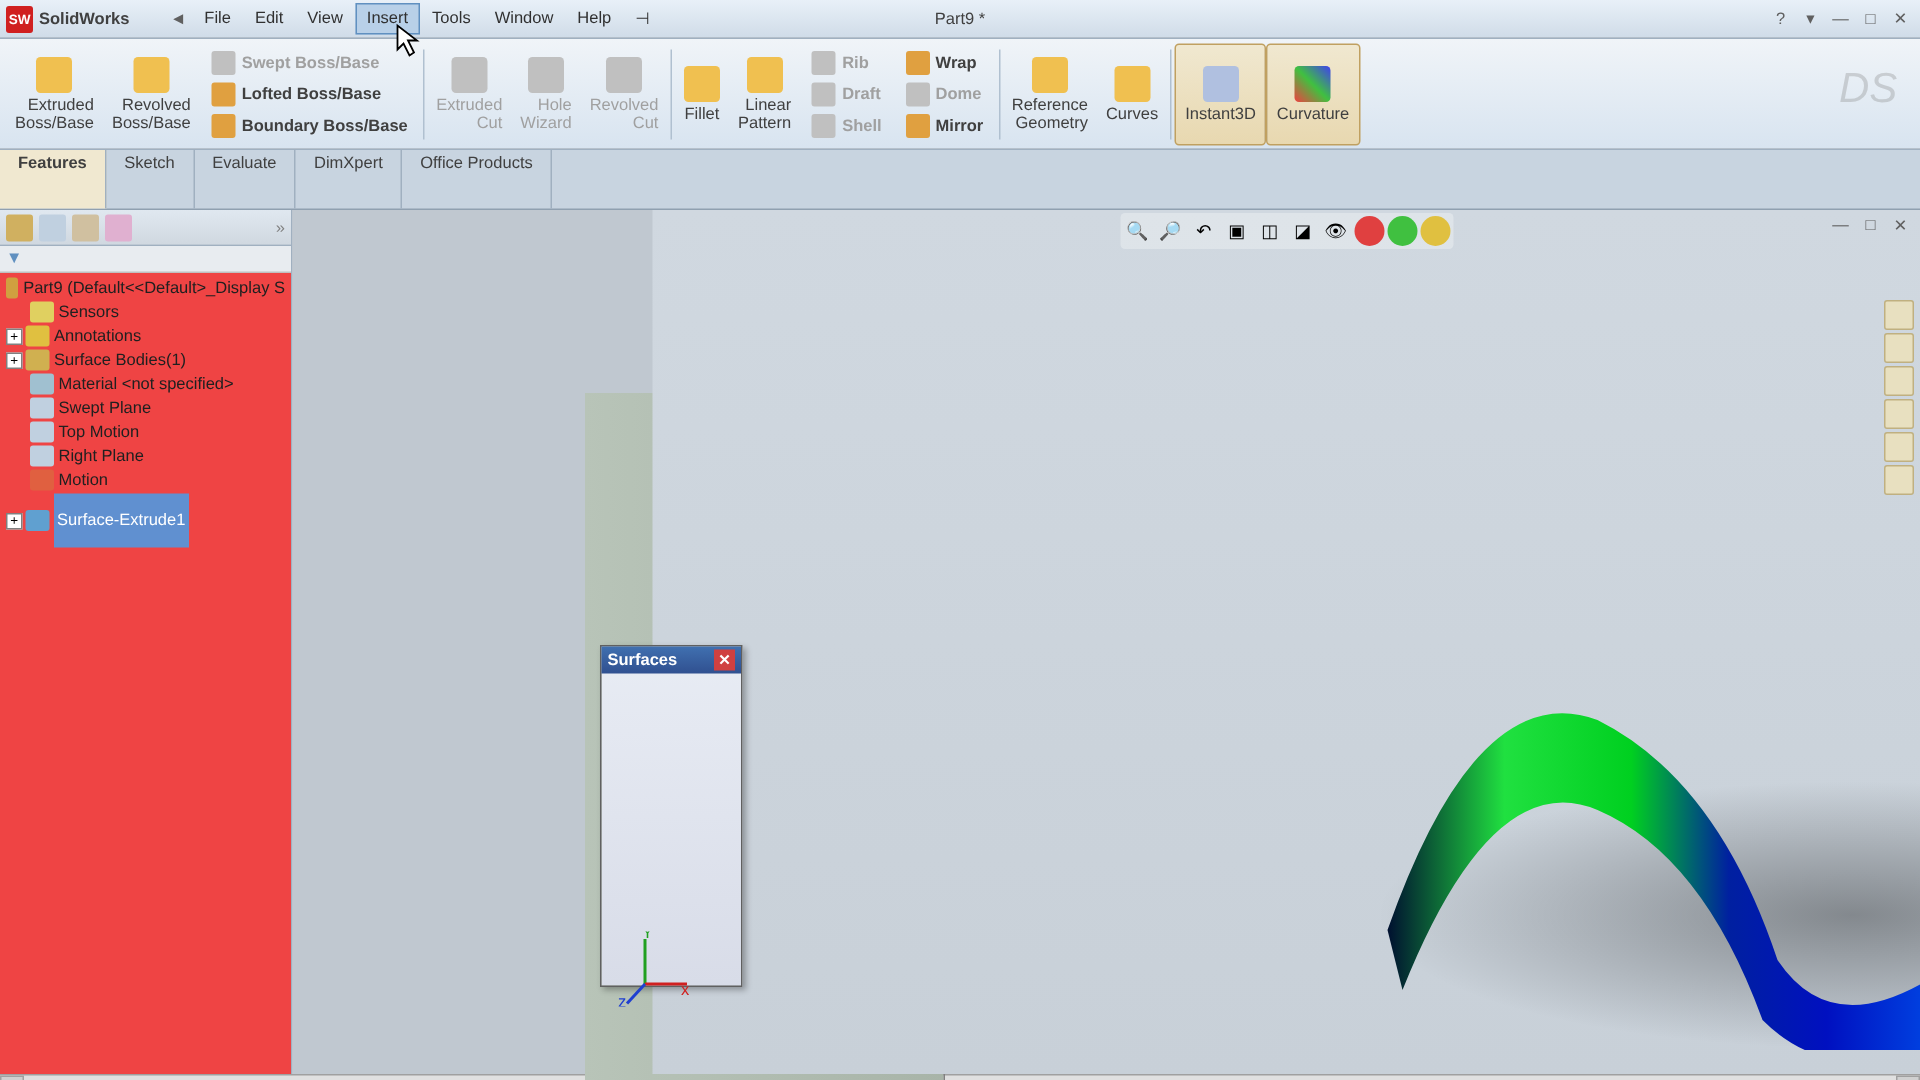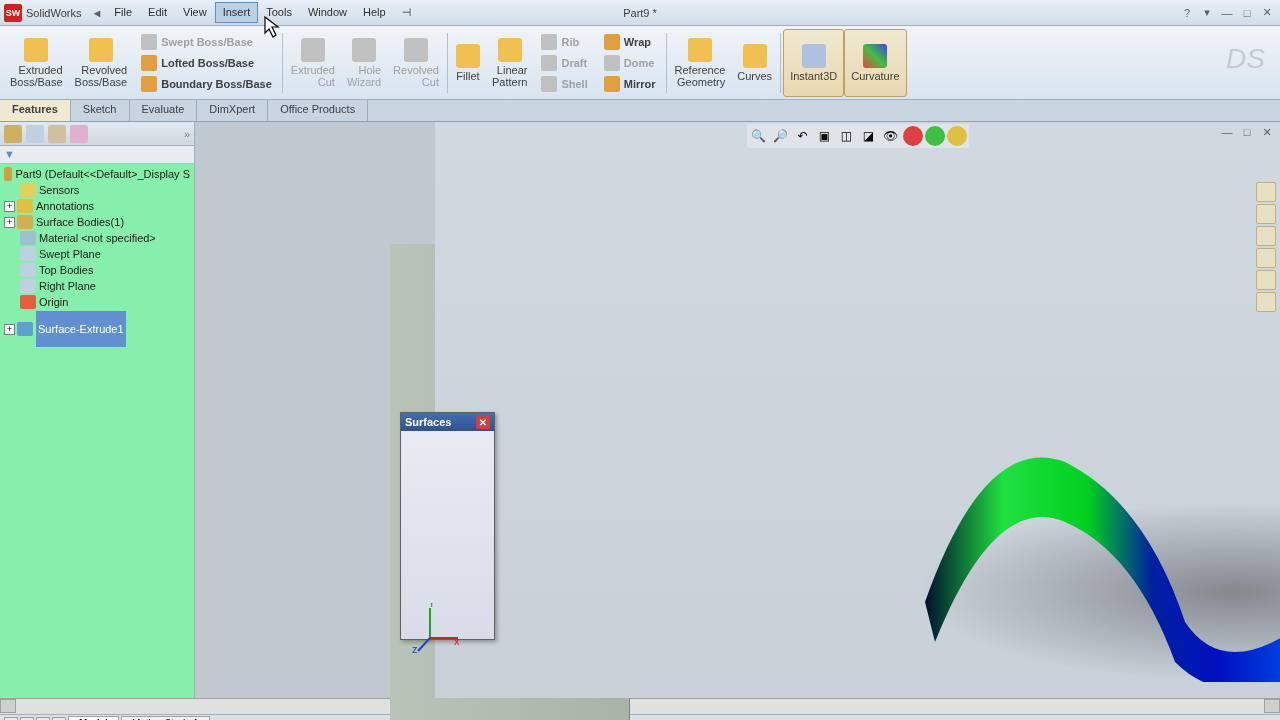--- a/index.html
+++ b/index.html
@@ -1,21 +1,21 @@
 <!DOCTYPE html>
 <html><head>
 <meta charset="utf-8">
 <style>
 * { margin: 0; padding: 0; box-sizing: border-box; font-family: Tahoma, Arial, sans-serif; font-size: 11px; }
 body { width: 1280px; height: 720px; background: #c0c0c0; overflow: hidden; position: relative; }
 
 
 .titlebar { height: 26px; background: linear-gradient(to bottom, #e8f0f8, #d0dce8); display: flex; align-items: center; border-bottom: 1px solid #a0b0c0; }
 .logo { width: 18px; height: 18px; background: #d02020; border-radius: 2px; margin: 0 4px; display: flex; align-items: center; justify-content: center; color: white; font-weight: bold; font-size: 9px; }
-.app-name { font-weight: normal; color: #404040; margin-right: 6px; }
+.app-name { font-weight: bold; color: #404040; margin-right: 23px; }
 .menu { display: flex; }
 .menu-item { padding: 4px 8px; color: #303030; cursor: pointer; }
 .menu-item.active { background: #b8d0e8; border: 1px solid #6090c0; padding: 3px 7px; }
 .doc-title { position: absolute; left: 50%; transform: translateX(-50%); color: #404040; }
 .win-controls { margin-left: auto; display: flex; gap: 2px; padding-right: 4px; }
 .win-btn { width: 18px; height: 16px; display: flex; align-items: center; justify-content: center; color: #606060; cursor: pointer; }
 
 
 .ribbon { height: 74px; background: linear-gradient(to bottom, #f0f4f8, #d8e4f0); border-bottom: 1px solid #a0b0c0; display: flex; align-items: center; padding: 2px 4px; }
 .rib-big { display: flex; flex-direction: column; align-items: center; padding: 2px 6px; height: 68px; justify-content: center; cursor: pointer; }
@@ -27,31 +27,31 @@
 .rib-col { display: flex; flex-direction: column; gap: 1px; padding: 0 4px; }
 .rib-small { display: flex; align-items: center; gap: 4px; padding: 2px 4px; cursor: pointer; }
 .rib-small-icon { width: 16px; height: 16px; background: #e0a040; border-radius: 2px; }
 .rib-small-icon.gray { background: #c0c0c0; }
 .rib-small-label { color: #404040; white-space: nowrap; font-weight: bold; }
 .rib-small-label.gray { color: #a0a0a0; }
 .rib-sep { width: 1px; height: 60px; background: #b0c0d0; margin: 0 2px; }
 .sw-logo { margin-left: auto; width: 40px; height: 40px; margin-right: 10px; opacity: 0.3; font-size: 28px; font-style: italic; color: #808080; }
 
 
-.tabs { height: 22px; background: #c8d4e0; display: flex; border-bottom: 1px solid #90a0b0; }
+.tabs { height: 40px; background: #c8d4e0; display: flex; border-bottom: 1px solid #90a0b0; }
 .tab { padding: 3px 12px; border-right: 1px solid #a0b0c0; cursor: pointer; color: #404040; }
 .tab.active { background: #f0e8d0; font-weight: bold; }
 
 
 .main { display: flex; height: 576px; }
 .sidebar { width: 195px; background: #e8ecf0; border-right: 1px solid #a0b0c0; display: flex; flex-direction: column; }
 .side-toolbar { height: 24px; background: linear-gradient(to bottom, #e0e8f0, #d0d8e0); border-bottom: 1px solid #a0b0c0; display: flex; align-items: center; padding: 0 4px; gap: 4px; }
 .side-tb-icon { width: 18px; height: 18px; background: #d0b060; border-radius: 2px; cursor: pointer; }
 .side-filter { height: 18px; border-bottom: 1px solid #c0c0c0; padding: 2px 4px; }
-.tree { flex: 1; padding: 2px; overflow: auto; background: #86efac; }
+.tree { flex: 1; padding: 2px; overflow: auto; background: #ef4444; }
 .tree-item { display: flex; align-items: center; padding: 1px 2px; cursor: pointer; white-space: nowrap; }
 .tree-indent { width: 16px; }
 .tree-exp { width: 11px; height: 11px; border: 1px solid #808080; display: flex; align-items: center; justify-content: center; font-size: 9px; margin-right: 2px; background: white; }
 .tree-icon { width: 16px; height: 14px; background: #e0c060; margin-right: 3px; border-radius: 2px; }
 .tree-label { color: #202020; }
 .tree-item.selected .tree-label { background: #6090d0; color: white; padding: 12px 2px; }
 
 
 .viewport-wrap { flex: 1; position: relative; background: #c0c8d0; }
 .viewport { position: absolute; inset: 0; background: linear-gradient(to bottom, #d0d8e0, #c8d0d8); }
@@ -251,31 +251,31 @@
           <span class="tree-label">Material &lt;not specified&gt;</span>
         </div>
       <div class="tree-item">
           <div class="tree-indent"></div>
           <div class="tree-icon" style="background:#c0d0e0"></div>
           <span class="tree-label">Swept Plane</span>
         </div>
       <div class="tree-item">
           <div class="tree-indent"></div>
           <div class="tree-icon" style="background:#c0d0e0"></div>
-          <span class="tree-label">Top Bodies</span>
+          <span class="tree-label">Top Motion</span>
         </div>
       <div class="tree-item">
           <div class="tree-indent"></div>
           <div class="tree-icon" style="background:#c0d0e0"></div>
           <span class="tree-label">Right Plane</span>
         </div>
       <div class="tree-item">
           <div class="tree-indent"></div>
           <div class="tree-icon" style="background:#e06040"></div>
-          <span class="tree-label">Origin</span>
+          <span class="tree-label">Motion</span>
         </div>
       <div class="tree-item selected">
           <div class="tree-exp">+</div>
           <div class="tree-icon" style="background:#60a0d0"></div>
           <span class="tree-label">Surface-Extrude1</span>
         </div>
     </div>
   </div>
 
   <div class="viewport-wrap">

